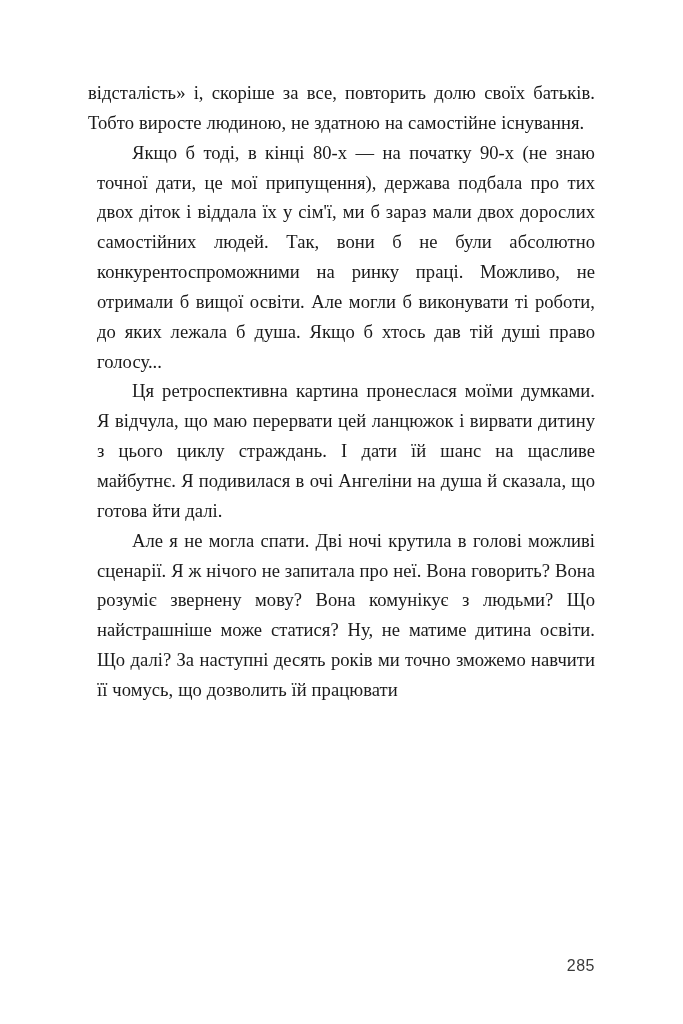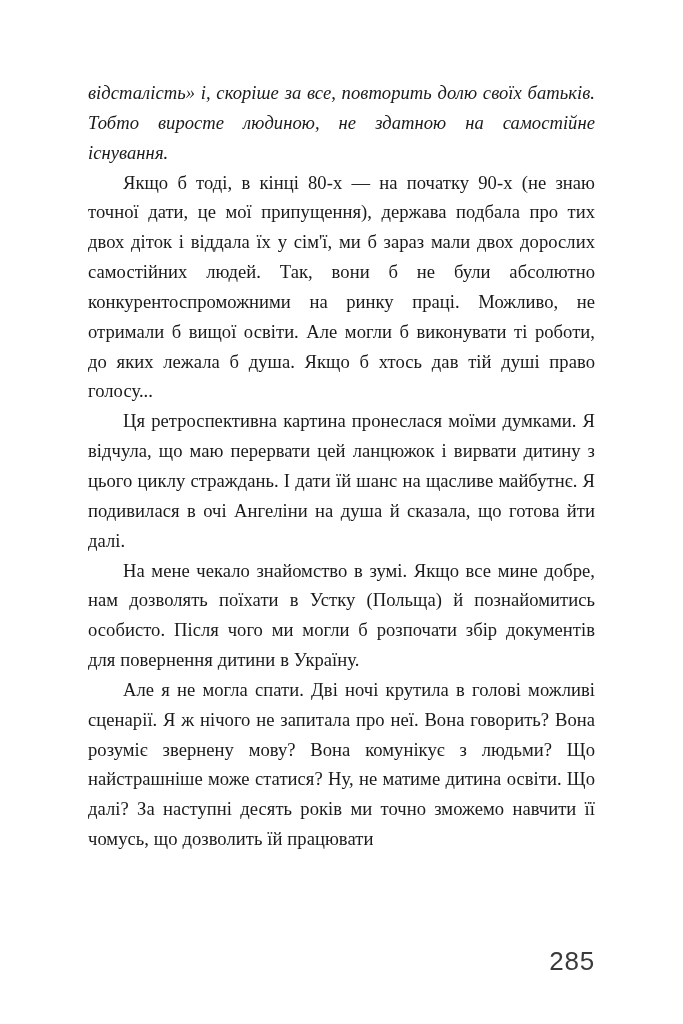--- a/index.html
+++ b/index.html
@@ -38,48 +38,47 @@
     text-justify: inter-word;
     hyphens: manual;
     -webkit-hyphens: manual;
     word-spacing: 0.01em;
     letter-spacing: 0.002em;
   }
 
   
   .para.cont {
     text-indent: 0;
-    font-style: italic;
   }
   
   .para.indent {
     text-indent: 35px;
+    margin-left: 9px;
   }
 
   
 
   .page-number {
     position: absolute;
     right: 88px;
     bottom: 50px;
     font-family: "Liberation Sans", "DejaVu Sans", sans-serif;
-    font-size: 26px;
+    font-size: 16px;
     line-height: 1;
     color: #3a3a3a;
     letter-spacing: 0.03em;
   }
 </style>
 </head>
 <body>
 
 <div class="page">
 
   <div class="text-block">
     <p class="para cont">відсталість» і, скоріше за все, повторить долю своїх батьків. Тобто виросте людиною, не здатною на самостійне існування.</p>
     <p class="para indent">Якщо б тоді, в кінці 80-х — на початку 90-х (не знаю точної дати, це мої припущення), держава подбала про тих двох діток і віддала їх у сім'ї, ми б зараз мали двох дорослих самостійних людей. Так, вони б не були абсолютно конкурентоспроможними на ринку праці. Можливо, не отримали б вищої освіти. Але могли б виконувати ті роботи, до яких лежала б душа. Якщо б хтось дав тій душі право голосу...</p>
     <p class="para indent">Ця ретроспективна картина пронеслася моїми думками. Я відчула, що маю перервати цей ланцюжок і вирвати дитину з цього циклу страждань. І дати їй шанс на щасливе майбутнє. Я подивилася в очі Ангеліни на душа й сказала, що готова йти далі.</p>
-    <p class="para indent">На мене чекало знайомство в зумі. Якщо все мине добре, нам дозволять поїхати в Устку (Польща) й познайомитись особисто. Після чого ми могли б розпочати збір документів для повернення дитини в Україну.</p>
     <p class="para indent">Але я не могла спати. Дві ночі крутила в голові можливі сценарії. Я ж нічого не запитала про неї. Вона говорить? Вона розуміє звернену мову? Вона комунікує з людьми? Що найстрашніше може статися? Ну, не матиме дитина освіти. Що далі? За наступні десять років ми точно зможемо навчити її чомусь, що дозволить їй працювати</p>
   </div>
 
   <div class="page-number">285</div>
 
 </div>
 
 </body></html>

